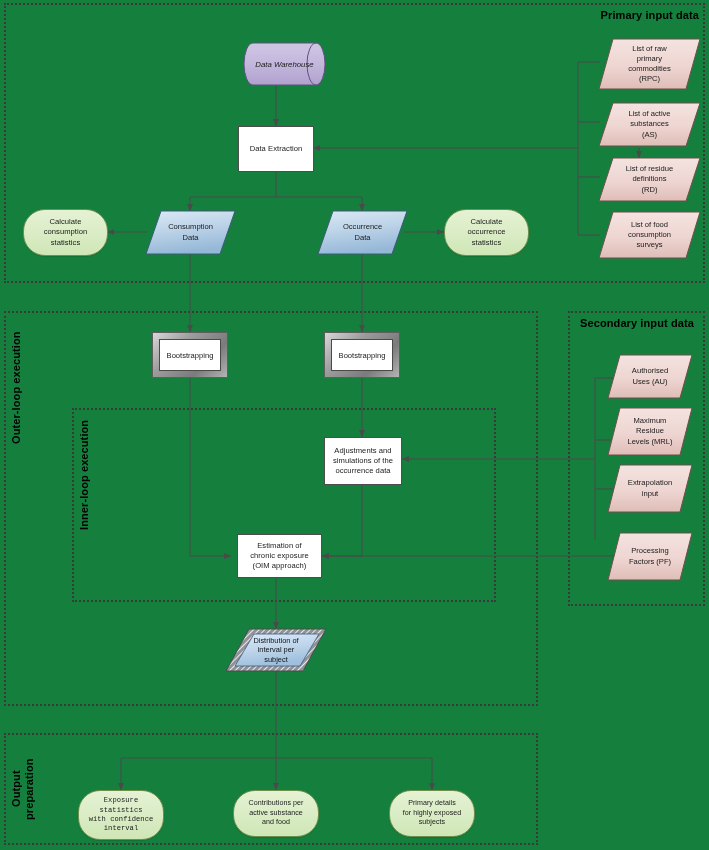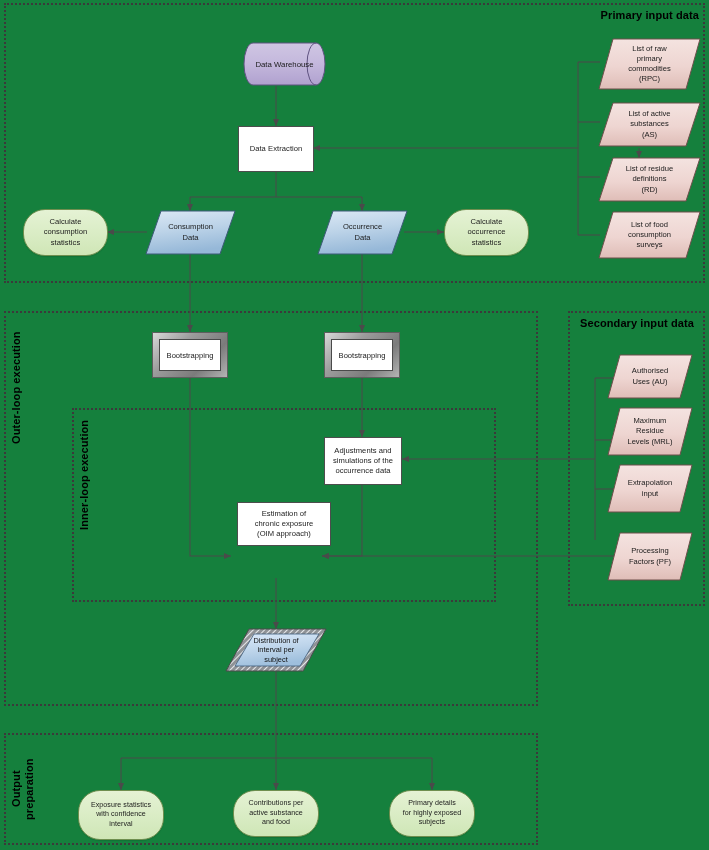--- a/index.html
+++ b/index.html
@@ -87,20 +87,21 @@
     text-align: center;
     font-size: 7.6px;
     color: #1a1a1a;
     line-height: 1.32;
     pointer-events: none;
   }
 
   
   .cylinder {
     position: absolute;
+    font-style: italic;
   }
   .cylinder .cyl-txt {
     position: absolute;
     left: 0; top: 0; right: 0; bottom: 0;
     display: flex;
     align-items: center;
     justify-content: center;
     font-size: 7.8px;
     color: #1a1a1a;
   }
@@ -338,21 +339,21 @@
   <div class="bootstrap" style="left:324px; top:332px; width:76px; height:46px;">
     <div class="inner">Bootstrapping</div>
   </div>
 
   <div class="node rect" style="left:324px; top:437px; width:78px; height:48px;">
     <span class="lbl" style="white-space:pre-line;">Adjustments and
 simulations of the
 occurrence data</span>
   </div>
 
-  <div class="node rect" style="left:237px; top:502px; width:94px; height:44px;">
+  <div class="node rect" style="left:237px; top:534px; width:85px; height:44px;">
     <span class="lbl" style="white-space:pre-line;">Estimation of
 chronic exposure
 (OIM approach)</span>
   </div>
 
   <div class="para-wrap" style="left:608px; top:355px; width:84px; height:43px;">
     <div class="para-txt" style="white-space:pre-line;">Authorised
 Uses (AU)</div>
   </div>
   <div class="para-wrap" style="left:608px; top:408px; width:84px; height:47px;">
@@ -368,21 +369,21 @@
     <div class="para-txt" style="white-space:pre-line;">Processing
 Factors (PF)</div>
   </div>
 
   <div class="stack-wrap" style="left:226px; top:629px; width:100px; height:42px;">
     <div class="stack-txt" style="white-space:pre-line;">Distribution of
 interval per
 subject</div>
   </div>
 
-  <div class="node terminator" style="left:78px; top:790px; width:86px; height:50px;">
+  <div class="node terminator" style="left:78px; top:790px; width:86px; height:50px;font-family:Liberation Mono, monospace;">
     <span class="lbl" style="white-space:pre-line; font-size:7.1px;">Exposure statistics
 with confidence
 interval</span>
   </div>
   <div class="node terminator" style="left:233px; top:790px; width:86px; height:47px;">
     <span class="lbl" style="white-space:pre-line; font-size:7.1px;">Contributions per
 active substance
 and food</span>
   </div>
   <div class="node terminator" style="left:389px; top:790px; width:86px; height:47px;">

